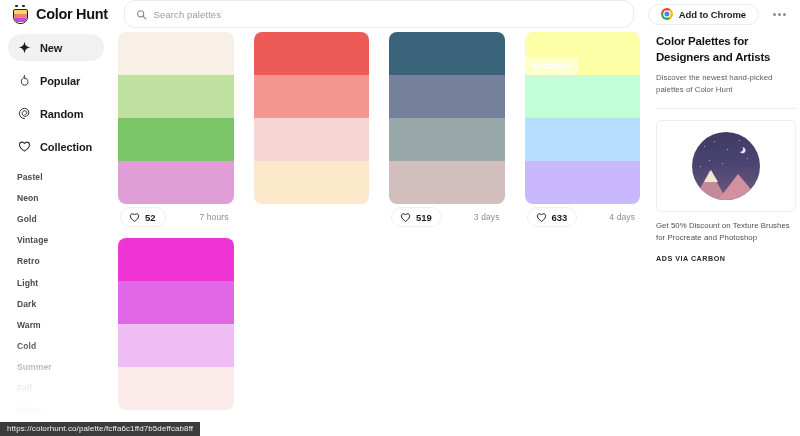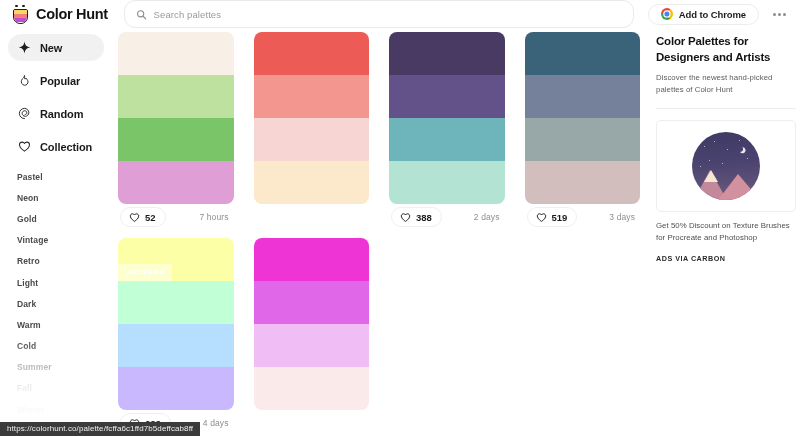--- a/index.html
+++ b/index.html
@@ -302,37 +302,20 @@
 
         <div class="card">
           <div class="swatches">
             <div class="swatch" id="p1c0" style="background: rgb(236, 91, 85);"></div>
             <div class="swatch" id="p1c1" style="background: rgb(242, 150, 143);"></div>
             <div class="swatch" id="p1c2" style="background: rgb(246, 213, 210);"></div>
             <div class="swatch" id="p1c3" style="background: rgb(252, 232, 203);"></div>
           </div>
         </div>
 
-        <div class="card">
-          <div class="swatches">
-            <div class="swatch" id="p2c0" style="background: rgb(73, 58, 99);"></div>
-            <div class="swatch" id="p2c1" style="background: rgb(99, 82, 138);"></div>
-            <div class="swatch" id="p2c2" style="background: rgb(110, 180, 187);"></div>
-            <div class="swatch" id="p2c3" style="background: rgb(179, 227, 210);"></div>
-          </div>
-          <div class="card-meta">
-            <div class="like-btn">
-              <svg width="11" height="11" viewBox="0 0 24 24" fill="none" stroke="#1b1b1b" stroke-width="2.1" stroke-linejoin="round">
-                <path d="M12 20.5 C12 20.5 2.8 14.8 2.8 8.9 C2.8 6 5.1 3.9 7.8 3.9 C9.8 3.9 11.3 5.1 12 6.4 C12.7 5.1 14.2 3.9 16.2 3.9 C18.9 3.9 21.2 6 21.2 8.9 C21.2 14.8 12 20.5 12 20.5 Z"></path>
-              </svg>
-              <span class="like-count">388</span>
-            </div>
-            <span class="time">2 days</span>
-          </div>
-        </div>
 
         <div class="card">
           <div class="swatches">
             <div class="swatch" id="p3c0" style="background: rgb(58, 99, 121);"></div>
             <div class="swatch" id="p3c1" style="background: rgb(117, 128, 155);"></div>
             <div class="swatch" id="p3c2" style="background: rgb(152, 168, 169);"></div>
             <div class="swatch" id="p3c3" style="background: rgb(211, 190, 190);"></div>
           </div>
           <div class="card-meta">
             <div class="like-btn">

